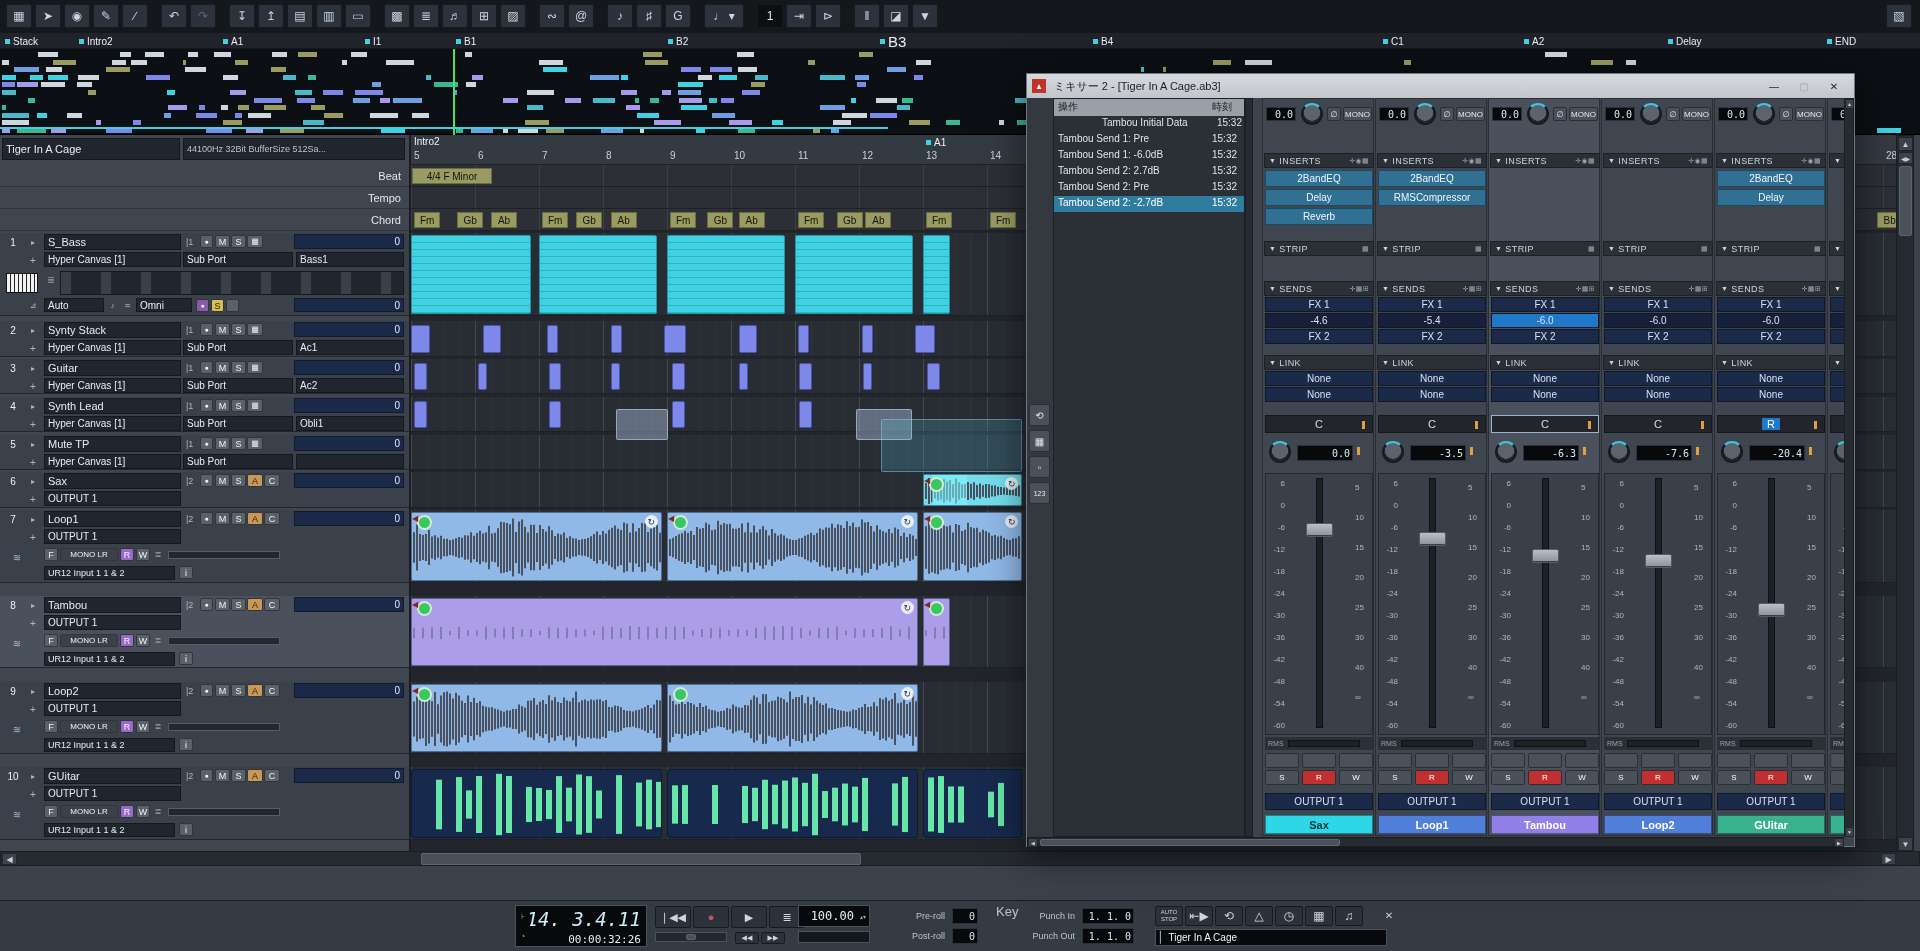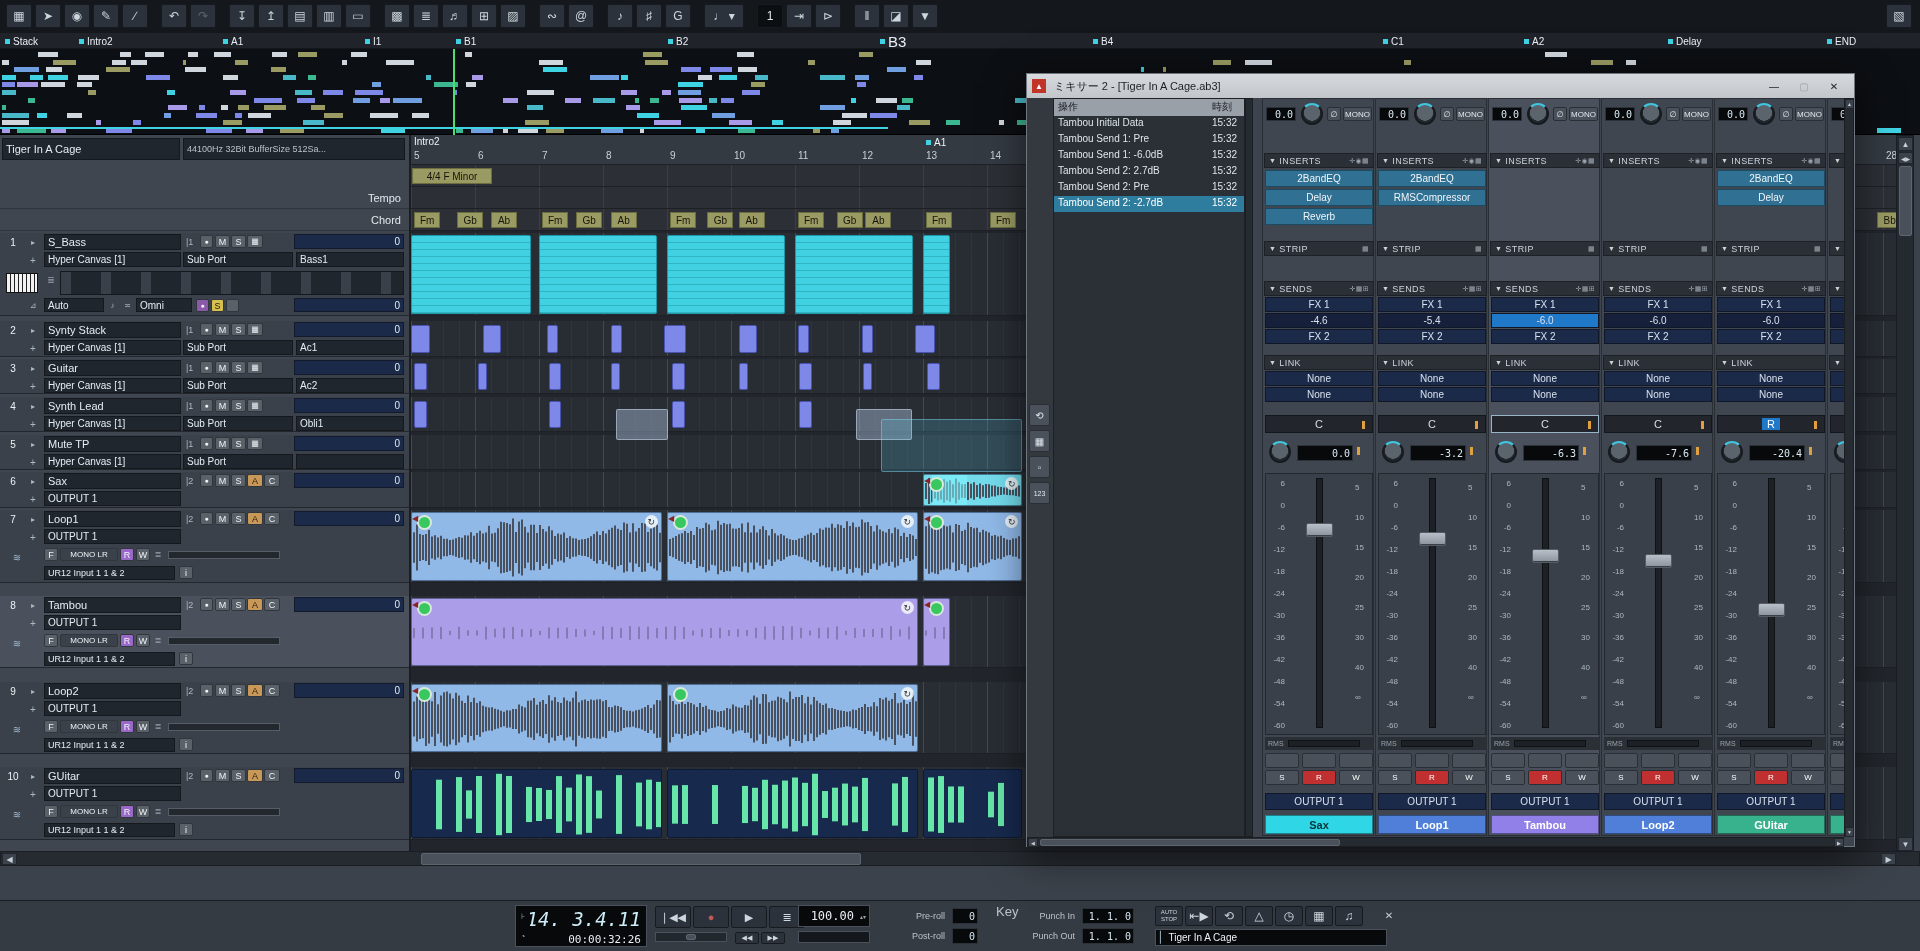--- a/index.html
+++ b/index.html
@@ -344,20 +344,23 @@
       <div class="a" style="left: 831px; top: 79px; width: 8px; height: 5px; background: rgb(111, 159, 224);"></div>
       <div class="a" style="left: 1046px; top: 79px; width: 13px; height: 5px; background: rgb(154, 155, 99);"></div>
       <div class="a" style="left: 1717px; top: 79px; width: 5px; height: 5px; background: rgb(111, 159, 224);"></div>
       <div class="a" style="left: 1877px; top: 79px; width: 24px; height: 5px; background: rgb(63, 210, 226);"></div>
       <div class="a" style="left: 0px; top: 78px; width: 888px; height: 2px; background: rgb(63, 210, 226);"></div>
       <div class="a" style="left: 453px; top: 0px; width: 2px; height: 86px; background: rgb(74, 224, 108);"></div>
     </div>
     <div class="a" style="left: 0px; top: 135px; width: 411px; height: 716px; background: rgb(64, 70, 79); border-right: 2px solid rgb(26, 30, 35);">
       <div class="a field c" style="left: 2px; top: 3px; width: 178px; height: 22px; font-size: 11px;">Tiger In A Cage</div>
       <div class="a field c" style="left: 183px; top: 3px; width: 222px; height: 22px; color: rgb(185, 194, 203); font-size: 9px;">44100Hz 32Bit BufferSize 512Sa...</div>
+      <div class="a" style="left: 0px; top: 30px; width: 409px; height: 22px; border-bottom: 1px solid rgb(48, 53, 60);">
+        <div class="a c cr" style="left: 300px; top: 2px; width: 104px; height: 18px; color: rgb(226, 232, 238); font-size: 11px;">Beat</div>
+      </div>
       <div class="a" style="left: 0px; top: 52px; width: 409px; height: 22px; border-bottom: 1px solid rgb(48, 53, 60);">
         <div class="a c cr" style="left: 300px; top: 2px; width: 104px; height: 18px; color: rgb(226, 232, 238); font-size: 11px;">Tempo</div>
       </div>
       <div class="a" style="left: 0px; top: 74px; width: 409px; height: 22px; border-bottom: 1px solid rgb(48, 53, 60);">
         <div class="a c cr" style="left: 300px; top: 2px; width: 104px; height: 18px; color: rgb(226, 232, 238); font-size: 11px;">Chord</div>
       </div>
       <div class="a" style="left: 0px; top: 98px; width: 409px; height: 83px; background: rgb(58, 65, 74); border-bottom: 1px solid rgb(35, 39, 45);">
         <div class="a c cc" style="left: 2px; top: 2px; width: 22px; height: 14px; color: rgb(238, 242, 246); font-size: 10px;">1</div>
         <div class="a c cc" style="left: 26px; top: 2px; width: 14px; height: 14px; color: rgb(174, 182, 191); font-size: 8px;">▸</div>
         <div class="a field c" style="left: 44px; top: 1px; width: 137px; height: 16px; font-size: 11px;">S_Bass</div>
@@ -797,21 +800,21 @@
         <div class="tiny-btn a" style="left: 2px; top: 332px; width: 21px; height: 22px; font-size: 10px;">▦</div>
         <div class="tiny-btn a" style="left: 2px; top: 358px; width: 21px; height: 22px; font-size: 10px;">▫</div>
         <div class="tiny-btn a" style="left: 2px; top: 384px; width: 21px; height: 22px; font-size: 7px;">123</div>
       </div>
       <div class="a" style="left: 26px; top: 24px; width: 192px; height: 739px; background: rgb(43, 48, 54); border: 1px solid rgb(29, 33, 38);">
         <div class="hist-row a" style="left: 0px; top: 0px; width: 190px; height: 17px; background: rgb(154, 160, 168); color: rgb(26, 29, 33);">
           <div style="width: 148px; padding: 1px 4px;">操作</div>
           <div style="padding: 1px 2px;">時刻</div>
         </div>
         <div class="hist-row a" style="left: 0px; top: 17px; width: 190px; height: 16px;">
-          <div style="width: 148px; padding: 1px 4px; overflow: hidden; white-space: nowrap;">Tambou Initial Data</div>
+          <div style="width: 148px; padding: 1px 4px; overflow: hidden; white-space: nowrap; margin-left: 44px;">Tambou Initial Data</div>
           <div style="padding: 1px 2px;">15:32</div>
         </div>
         <div class="hist-row a" style="left: 0px; top: 33px; width: 190px; height: 16px;">
           <div style="width: 148px; padding: 1px 4px; overflow: hidden; white-space: nowrap;">Tambou Send 1: Pre</div>
           <div style="padding: 1px 2px;">15:32</div>
         </div>
         <div class="hist-row a" style="left: 0px; top: 49px; width: 190px; height: 16px;">
           <div style="width: 148px; padding: 1px 4px; overflow: hidden; white-space: nowrap;">Tambou Send 1: -6.0dB</div>
           <div style="padding: 1px 2px;">15:32</div>
         </div>
@@ -937,21 +940,21 @@
             <div>LINK</div>
             <div style="margin-left: auto; font-size: 7px; color: rgb(154, 162, 171);"></div>
           </div>
           <div class="navy a" style="left: 2px; top: 272px; width: 108px; height: 15px;">None</div>
           <div class="navy a" style="left: 2px; top: 288px; width: 108px; height: 15px;">None</div>
           <div class="a" style="left: 2px; top: 316px; width: 108px; height: 18px; background: rgb(34, 38, 44); border: 1px solid rgb(20, 23, 28); display: flex; align-items: center; justify-content: center;">
             <div style="color: rgb(215, 222, 230);">C</div>
             <div class="a" style="left: 96px; top: 5px; width: 3px; height: 8px; background: rgb(224, 160, 64);"></div>
           </div>
           <div class="knob a" style="left: 6px; top: 342px; width: 22px; height: 22px;"></div>
-          <div class="mini-read a" style="left: 34px; top: 346px; width: 56px; height: 16px;">-3.2</div>
+          <div class="mini-read a" style="left: 34px; top: 346px; width: 56px; height: 16px;">-3.5</div>
           <div class="a" style="left: 94px; top: 348px; width: 3px; height: 8px; background: rgb(224, 160, 64);"></div>
           <div class="a" style="left: 2px; top: 374px; width: 108px; height: 262px; background: rgb(58, 64, 73); border: 1px solid rgb(36, 40, 46);">
             <div class="a c cr" style="left: 2px; top: 4px; width: 20px; height: 10px; color: rgb(174, 182, 191); font-size: 8px;">6</div>
             <div class="a c cr" style="left: 2px; top: 26px; width: 20px; height: 10px; color: rgb(174, 182, 191); font-size: 8px;">0</div>
             <div class="a c cr" style="left: 2px; top: 48px; width: 20px; height: 10px; color: rgb(174, 182, 191); font-size: 8px;">-6</div>
             <div class="a c cr" style="left: 2px; top: 70px; width: 20px; height: 10px; color: rgb(174, 182, 191); font-size: 8px;">-12</div>
             <div class="a c cr" style="left: 2px; top: 92px; width: 20px; height: 10px; color: rgb(174, 182, 191); font-size: 8px;">-18</div>
             <div class="a c cr" style="left: 2px; top: 114px; width: 20px; height: 10px; color: rgb(174, 182, 191); font-size: 8px;">-24</div>
             <div class="a c cr" style="left: 2px; top: 136px; width: 20px; height: 10px; color: rgb(174, 182, 191); font-size: 8px;">-30</div>
             <div class="a c cr" style="left: 2px; top: 158px; width: 20px; height: 10px; color: rgb(174, 182, 191); font-size: 8px;">-36</div>

